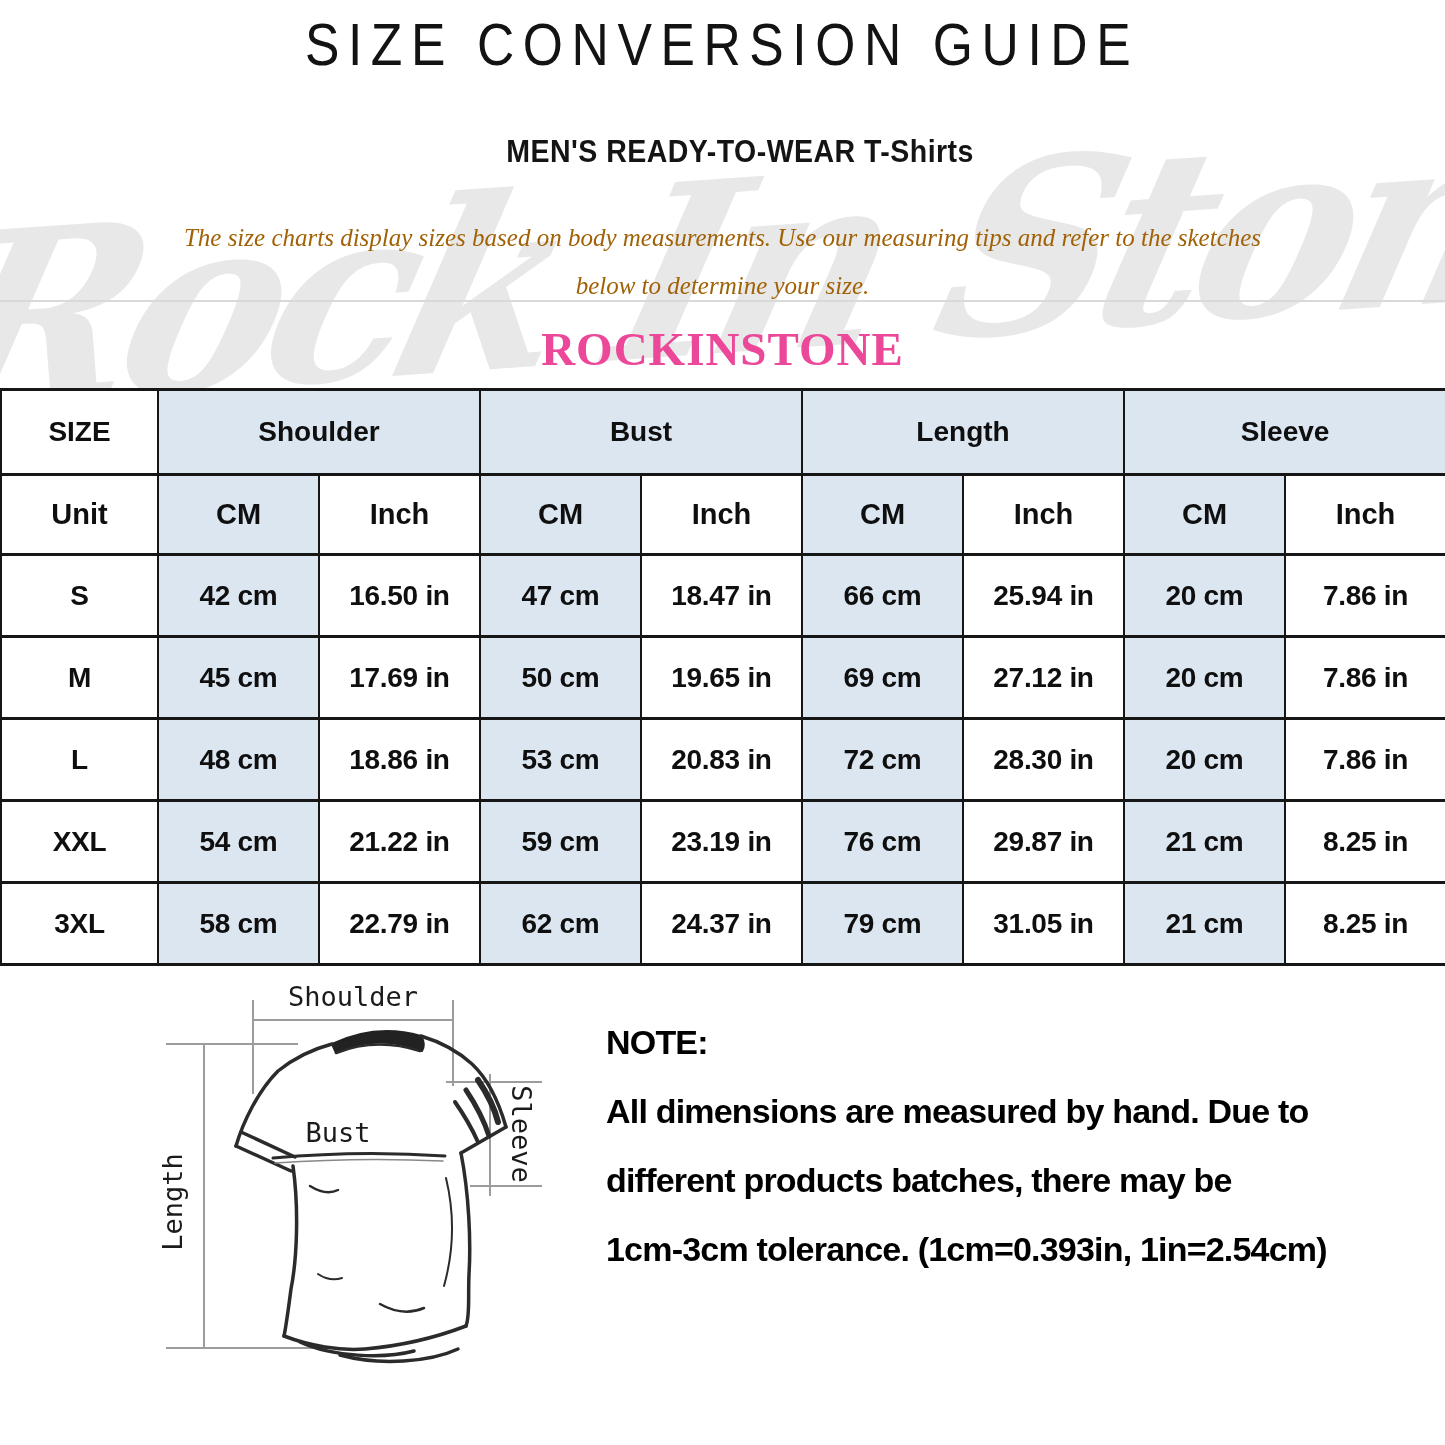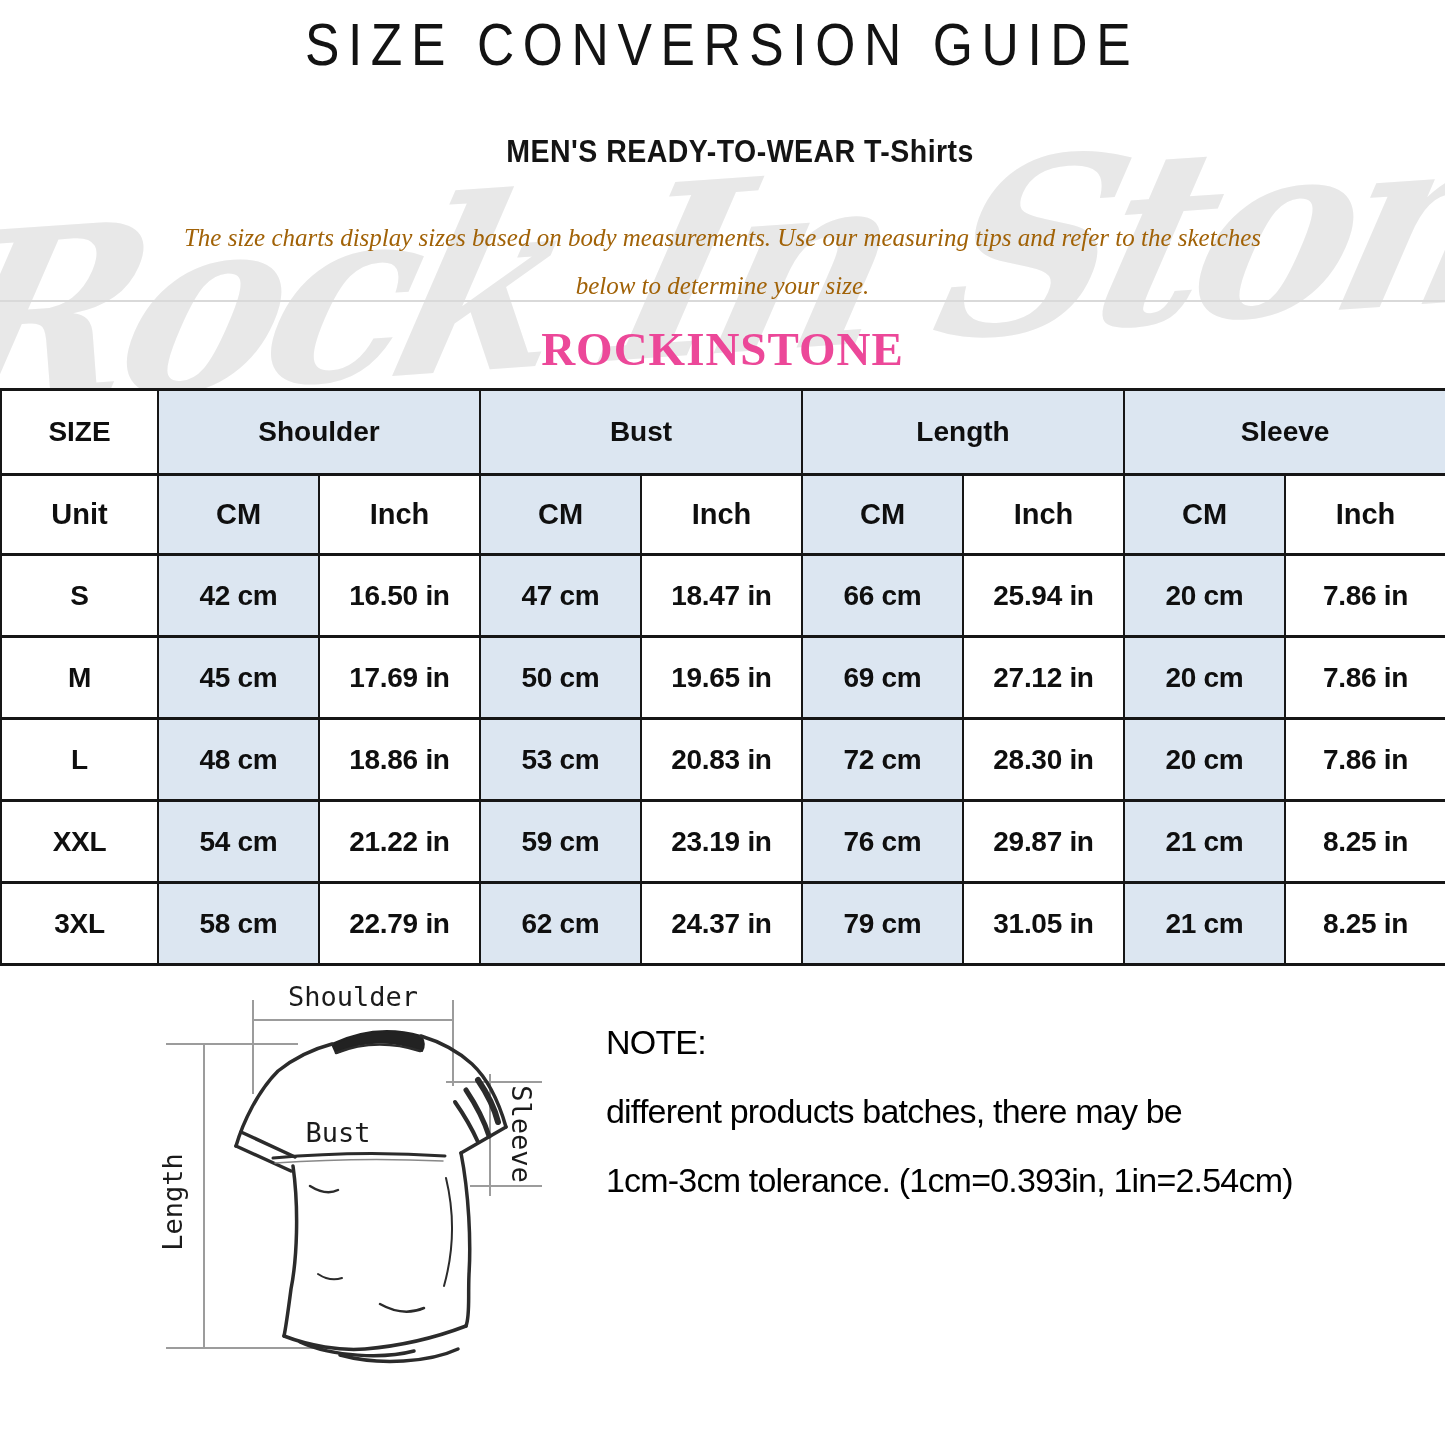--- a/index.html
+++ b/index.html
@@ -113,21 +113,21 @@
   }
   .diagram { width:420px; height:392px; flex:0 0 auto; }
   .diagram text {
     font-family:"DejaVu Sans Mono", monospace;
     font-size:27px;
     fill:#1b1b1b;
   }
   .note {
     margin-left:38px;
     padding-top:34px;
-    font-weight:normal;
+    font-weight:bold;
     font-size:34px;
     line-height:69px;
     letter-spacing:-0.8px;
     color:#000;
     white-space:nowrap;
   }
 </style>
 </head>
 <body>
 
@@ -280,17 +280,18 @@
       </g>
 
       <text x="205" y="32" text-anchor="middle">Shoulder</text>
       <text x="190" y="168" text-anchor="middle">Bust</text>
       <text x="34" y="228" text-anchor="middle" transform="rotate(-90 34 228)">Length</text>
       <text x="364" y="160" text-anchor="middle" transform="rotate(90 364 160)">Sleeve</text>
     </svg>
 
     <div class="note">
       <div>NOTE:</div>
+      <div>All dimensions are measured by hand. Due to</div>
       <div>different products batches, there may be</div>
       <div>1cm-3cm tolerance. (1cm=0.393in, 1in=2.54cm)</div>
     </div>
   </div>
 </div>
 
 </body></html>

